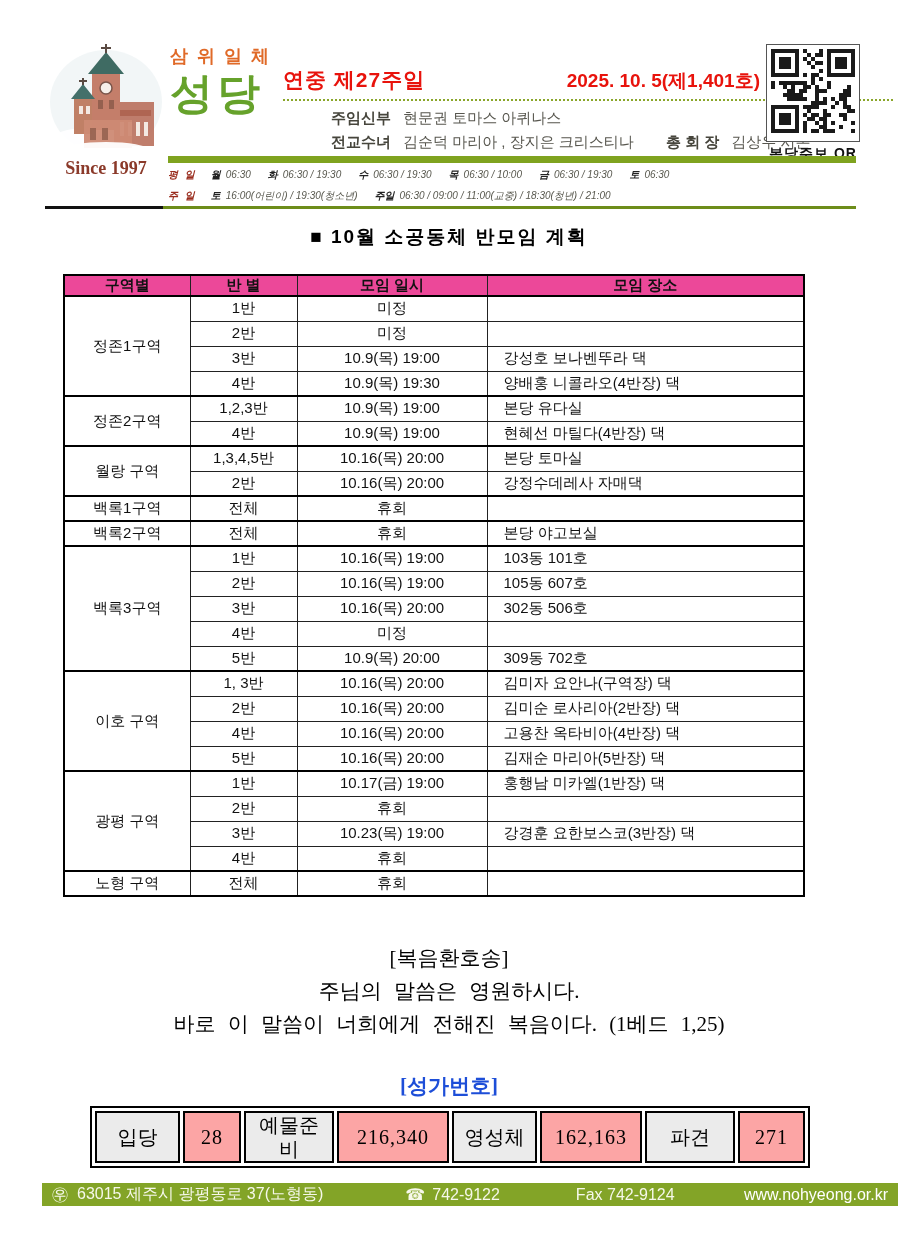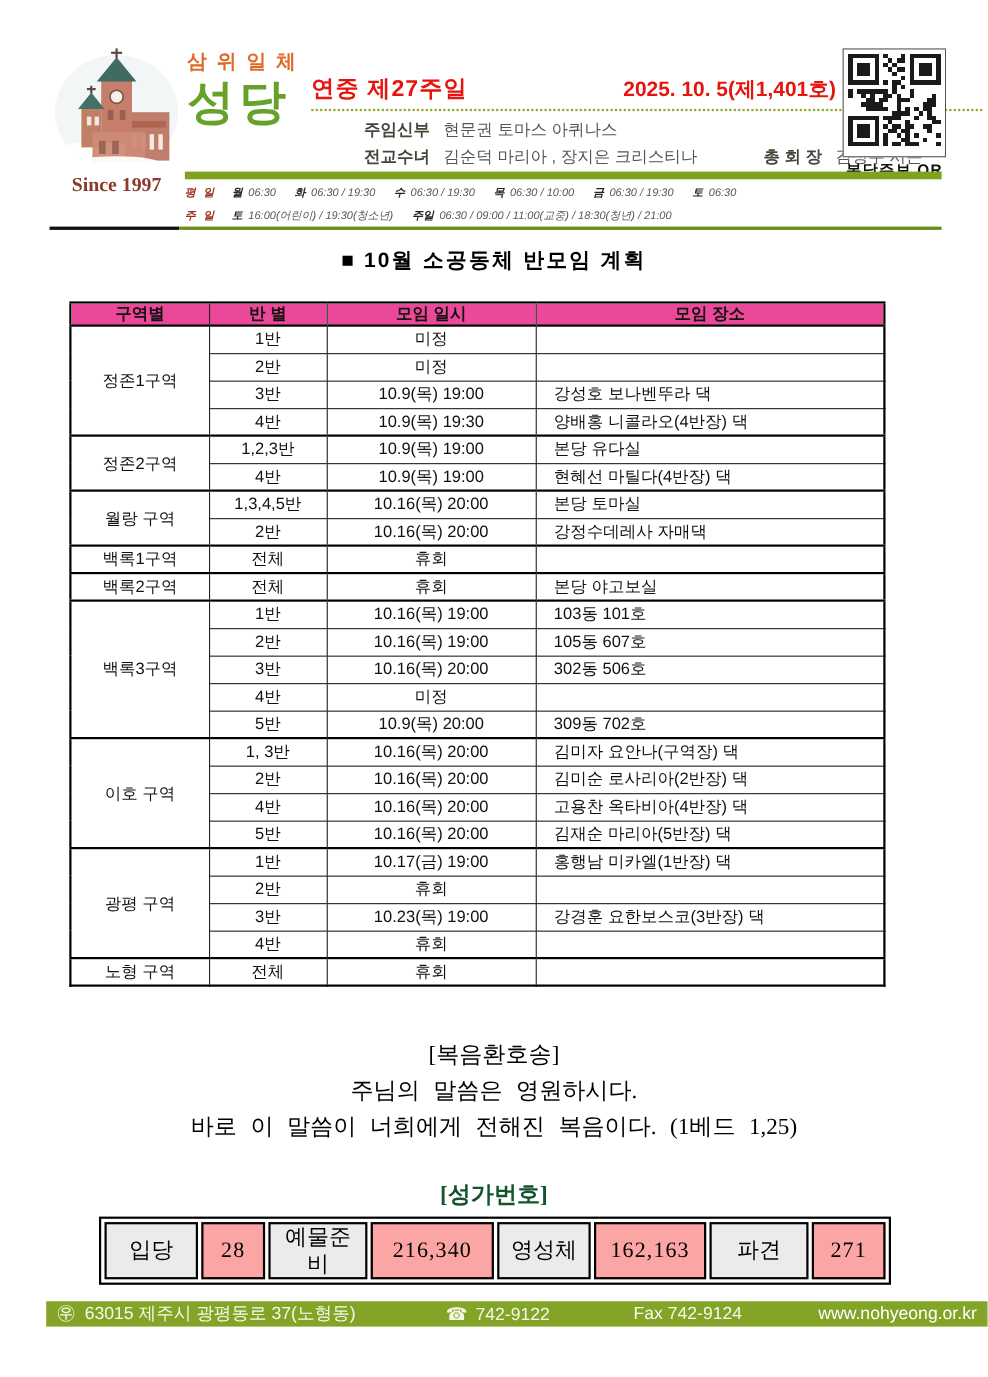--- a/index.html
+++ b/index.html
@@ -16,21 +16,21 @@
   .logo-big { font-size:43px; font-weight:bold; color:#66a22b; line-height:50px; letter-spacing:4px; }
 
   .masthead { position:absolute; left:283px; top:66px; width:610px; }
   .title-row { display:flex; justify-content:space-between; align-items:baseline;
                border-bottom:2px dotted #8aa62a; padding-bottom:5px; }
   .sunday-title { font-size:21px; font-weight:bold; color:#e8130c; letter-spacing:1px; }
   .issue { font-size:19px; font-weight:bold; color:#e8130c; margin-right:133px; }
   .clergy { margin-top:8px; font-size:15px; color:#57564e; }
   .clergy-row { margin-top:5px; white-space:nowrap; }
   .role { font-weight:bold; color:#46453c; margin-right:12px;margin-left:48px; }
-  .role2 { margin-left:56px; }
+  .role2 { margin-left:28px; }
 
   .qr-box { position:absolute; left:763px; top:44px; width:100px; text-align:center; }
   .qr-frame { display:inline-block; border:1px solid #555; background:#fff; }
   .qr-label { margin-top:3px; font-size:14px; font-weight:bold; color:#111; letter-spacing:1px; }
 
   .green-bar { position:absolute; left:168px; top:156px; width:688px; height:7px; background:#7fa31f; }
 
   .mass { position:absolute; left:168px; top:168px; width:700px; font-size:10px;font-style:italic; }
   .mass-row { display:flex; align-items:baseline; height:21px; white-space:nowrap; }
   .mass-label { color:#9a2d1e; font-weight:bold; margin-right:14px; letter-spacing:2px; }
@@ -55,21 +55,21 @@
   .plan tr.grp td { border-top:2px solid #000; }
   .plan td.zone, .plan td.ban, .plan td.time { text-align:center; }
   .plan td.place { text-align:left; padding-left:16px; }
 
   
   .gospel { position:absolute; left:0; top:942px; width:898px; text-align:center;
             font-family:"Liberation Serif", serif; font-size:21px; color:#000; word-spacing:7px; }
   .gospel div { height:33px; line-height:33px; }
 
   .hymn-title { position:absolute; left:0; top:1072px; width:898px; text-align:center;
-                font-family:"Liberation Serif", serif; font-size:21px; font-weight:bold; color:#14532d; }
+                font-family:"Liberation Serif", serif; font-size:21px; font-weight:bold; color:#1d4ed8; }
 
   
   .hymns { position:absolute; left:90px; top:1106px; width:695px;
            border-collapse:separate; border-spacing:3px; border:2px solid #000; background:#fff;
            font-family:"Liberation Serif", serif; font-size:20px; color:#000; table-layout:fixed; }
   .hymns td { border:2px solid #000; height:48px; text-align:center; vertical-align:middle;
               padding:0 6px; line-height:24px; word-break:break-all; }
   .hymns td.hlabel { background:#ebebeb; }
   .hymns td.hvalue { background:#fca5a5; letter-spacing:1px; }
 

